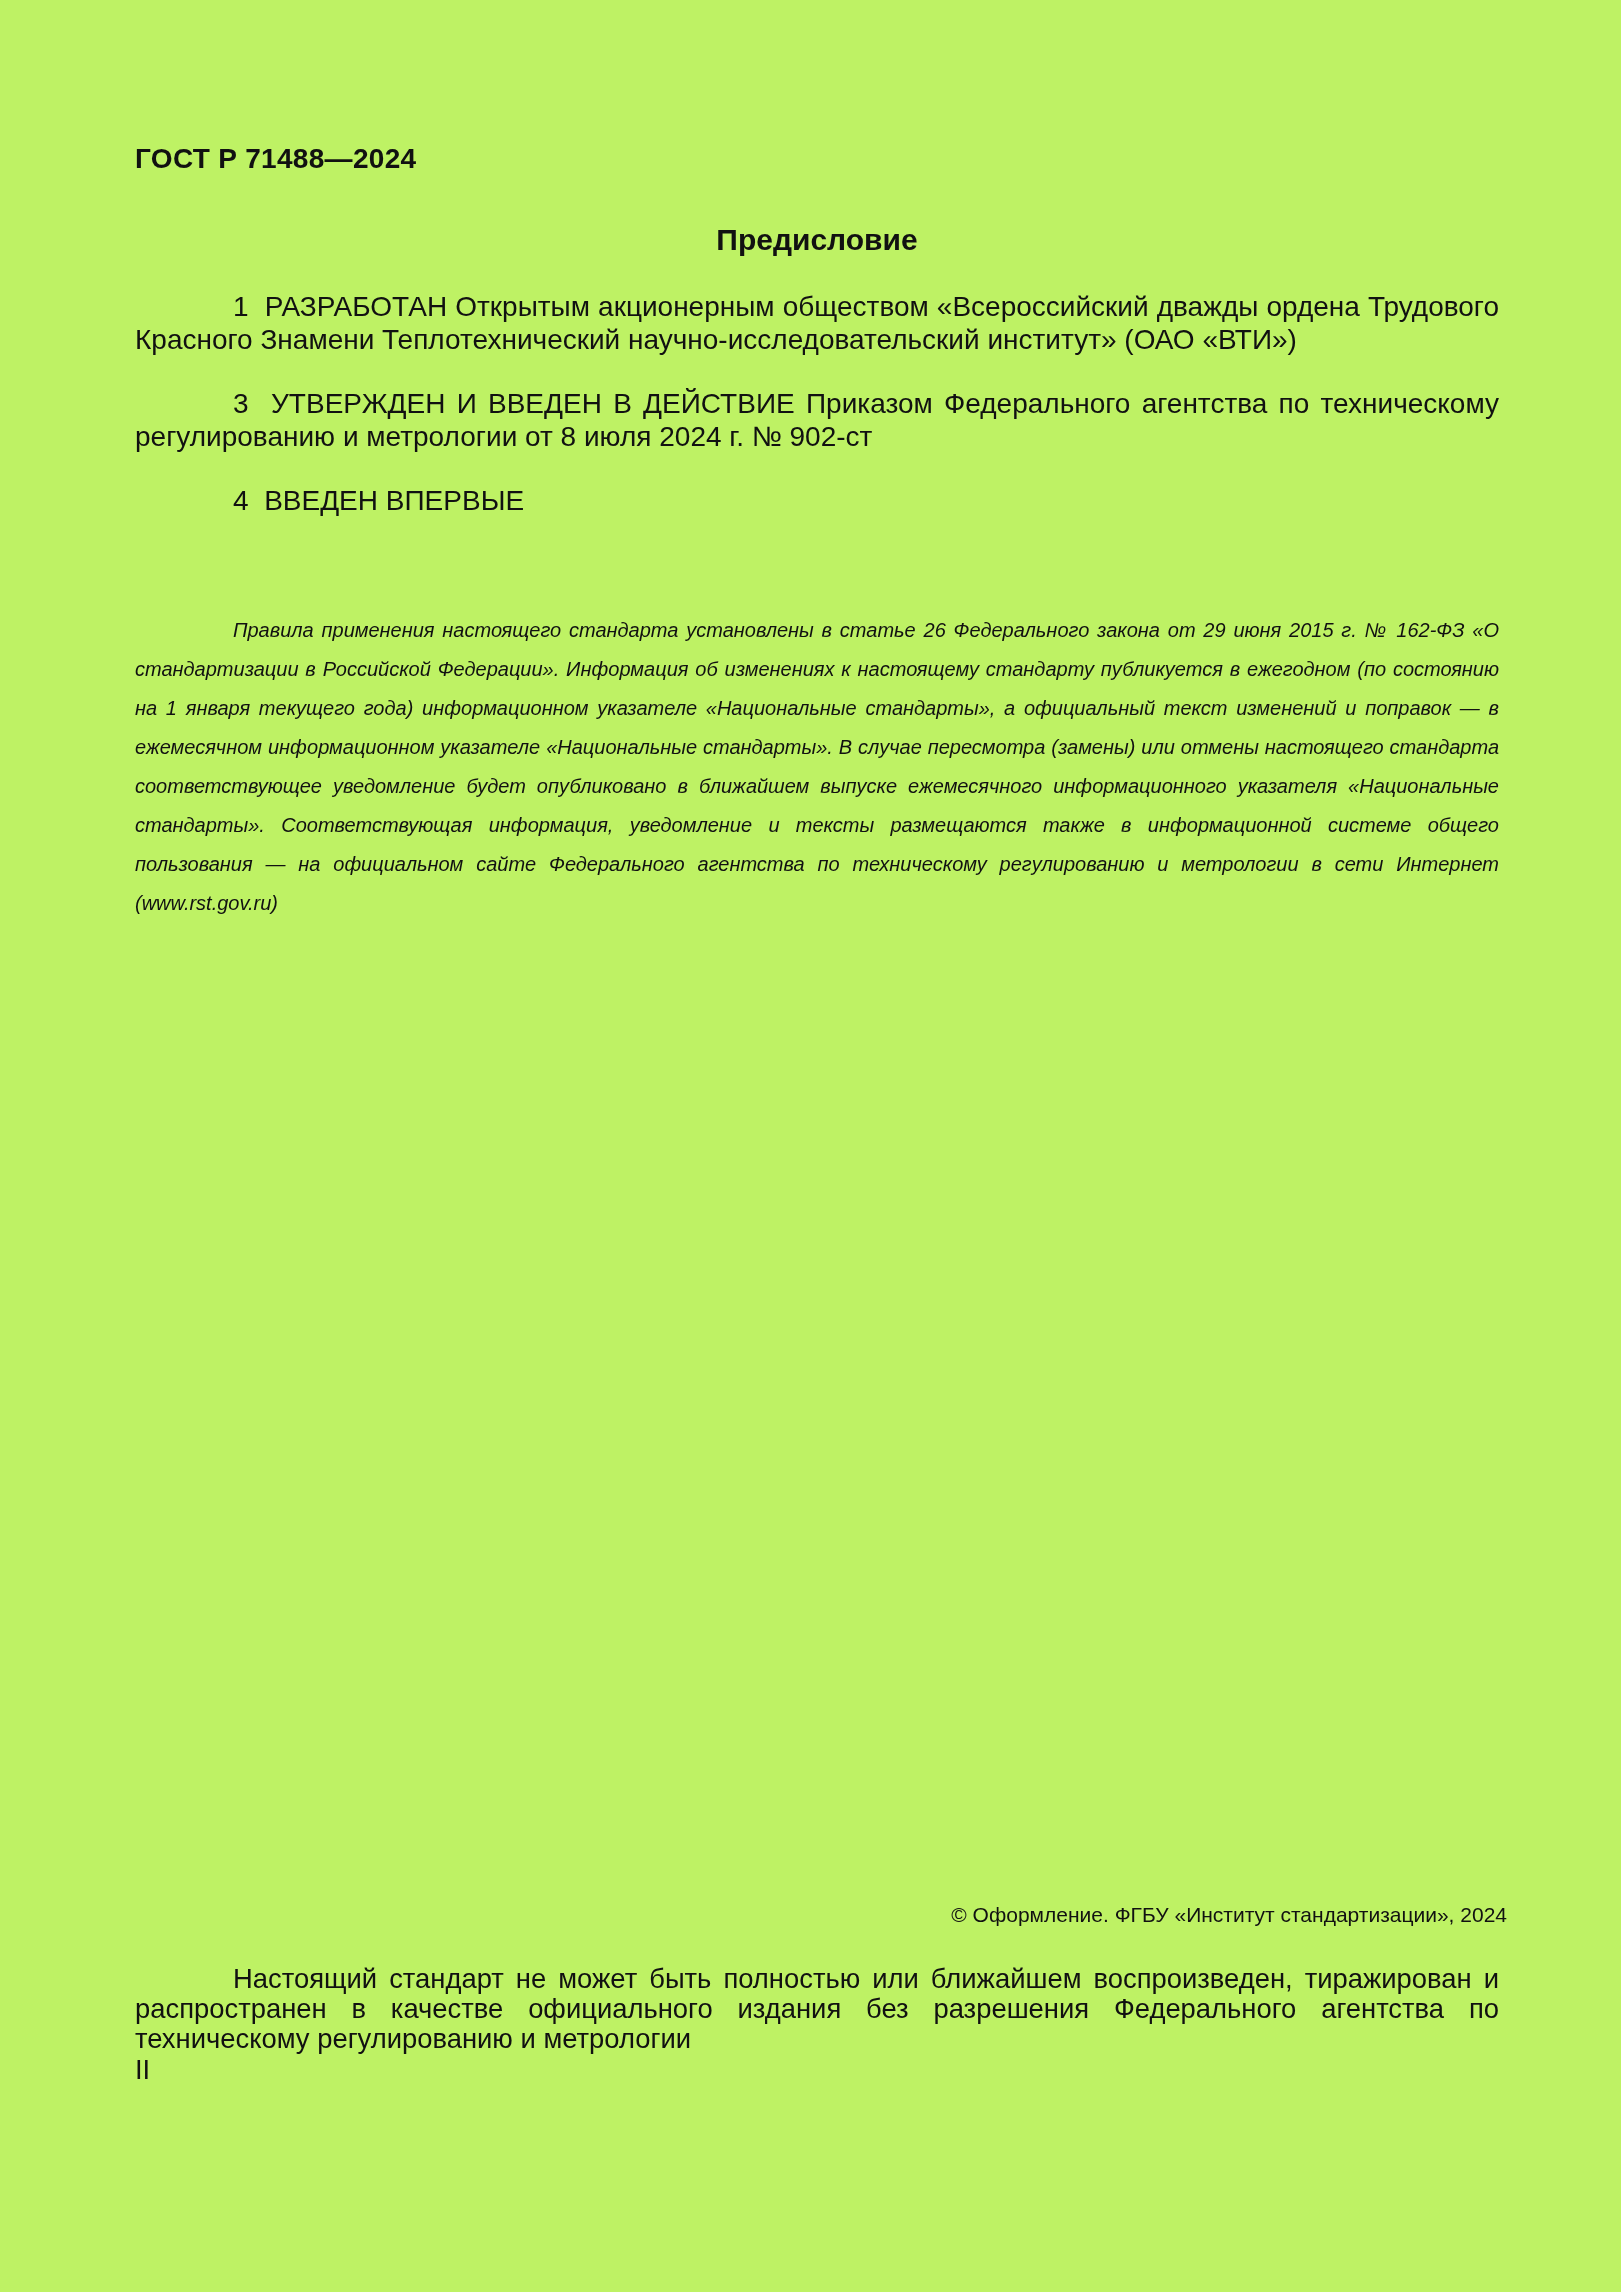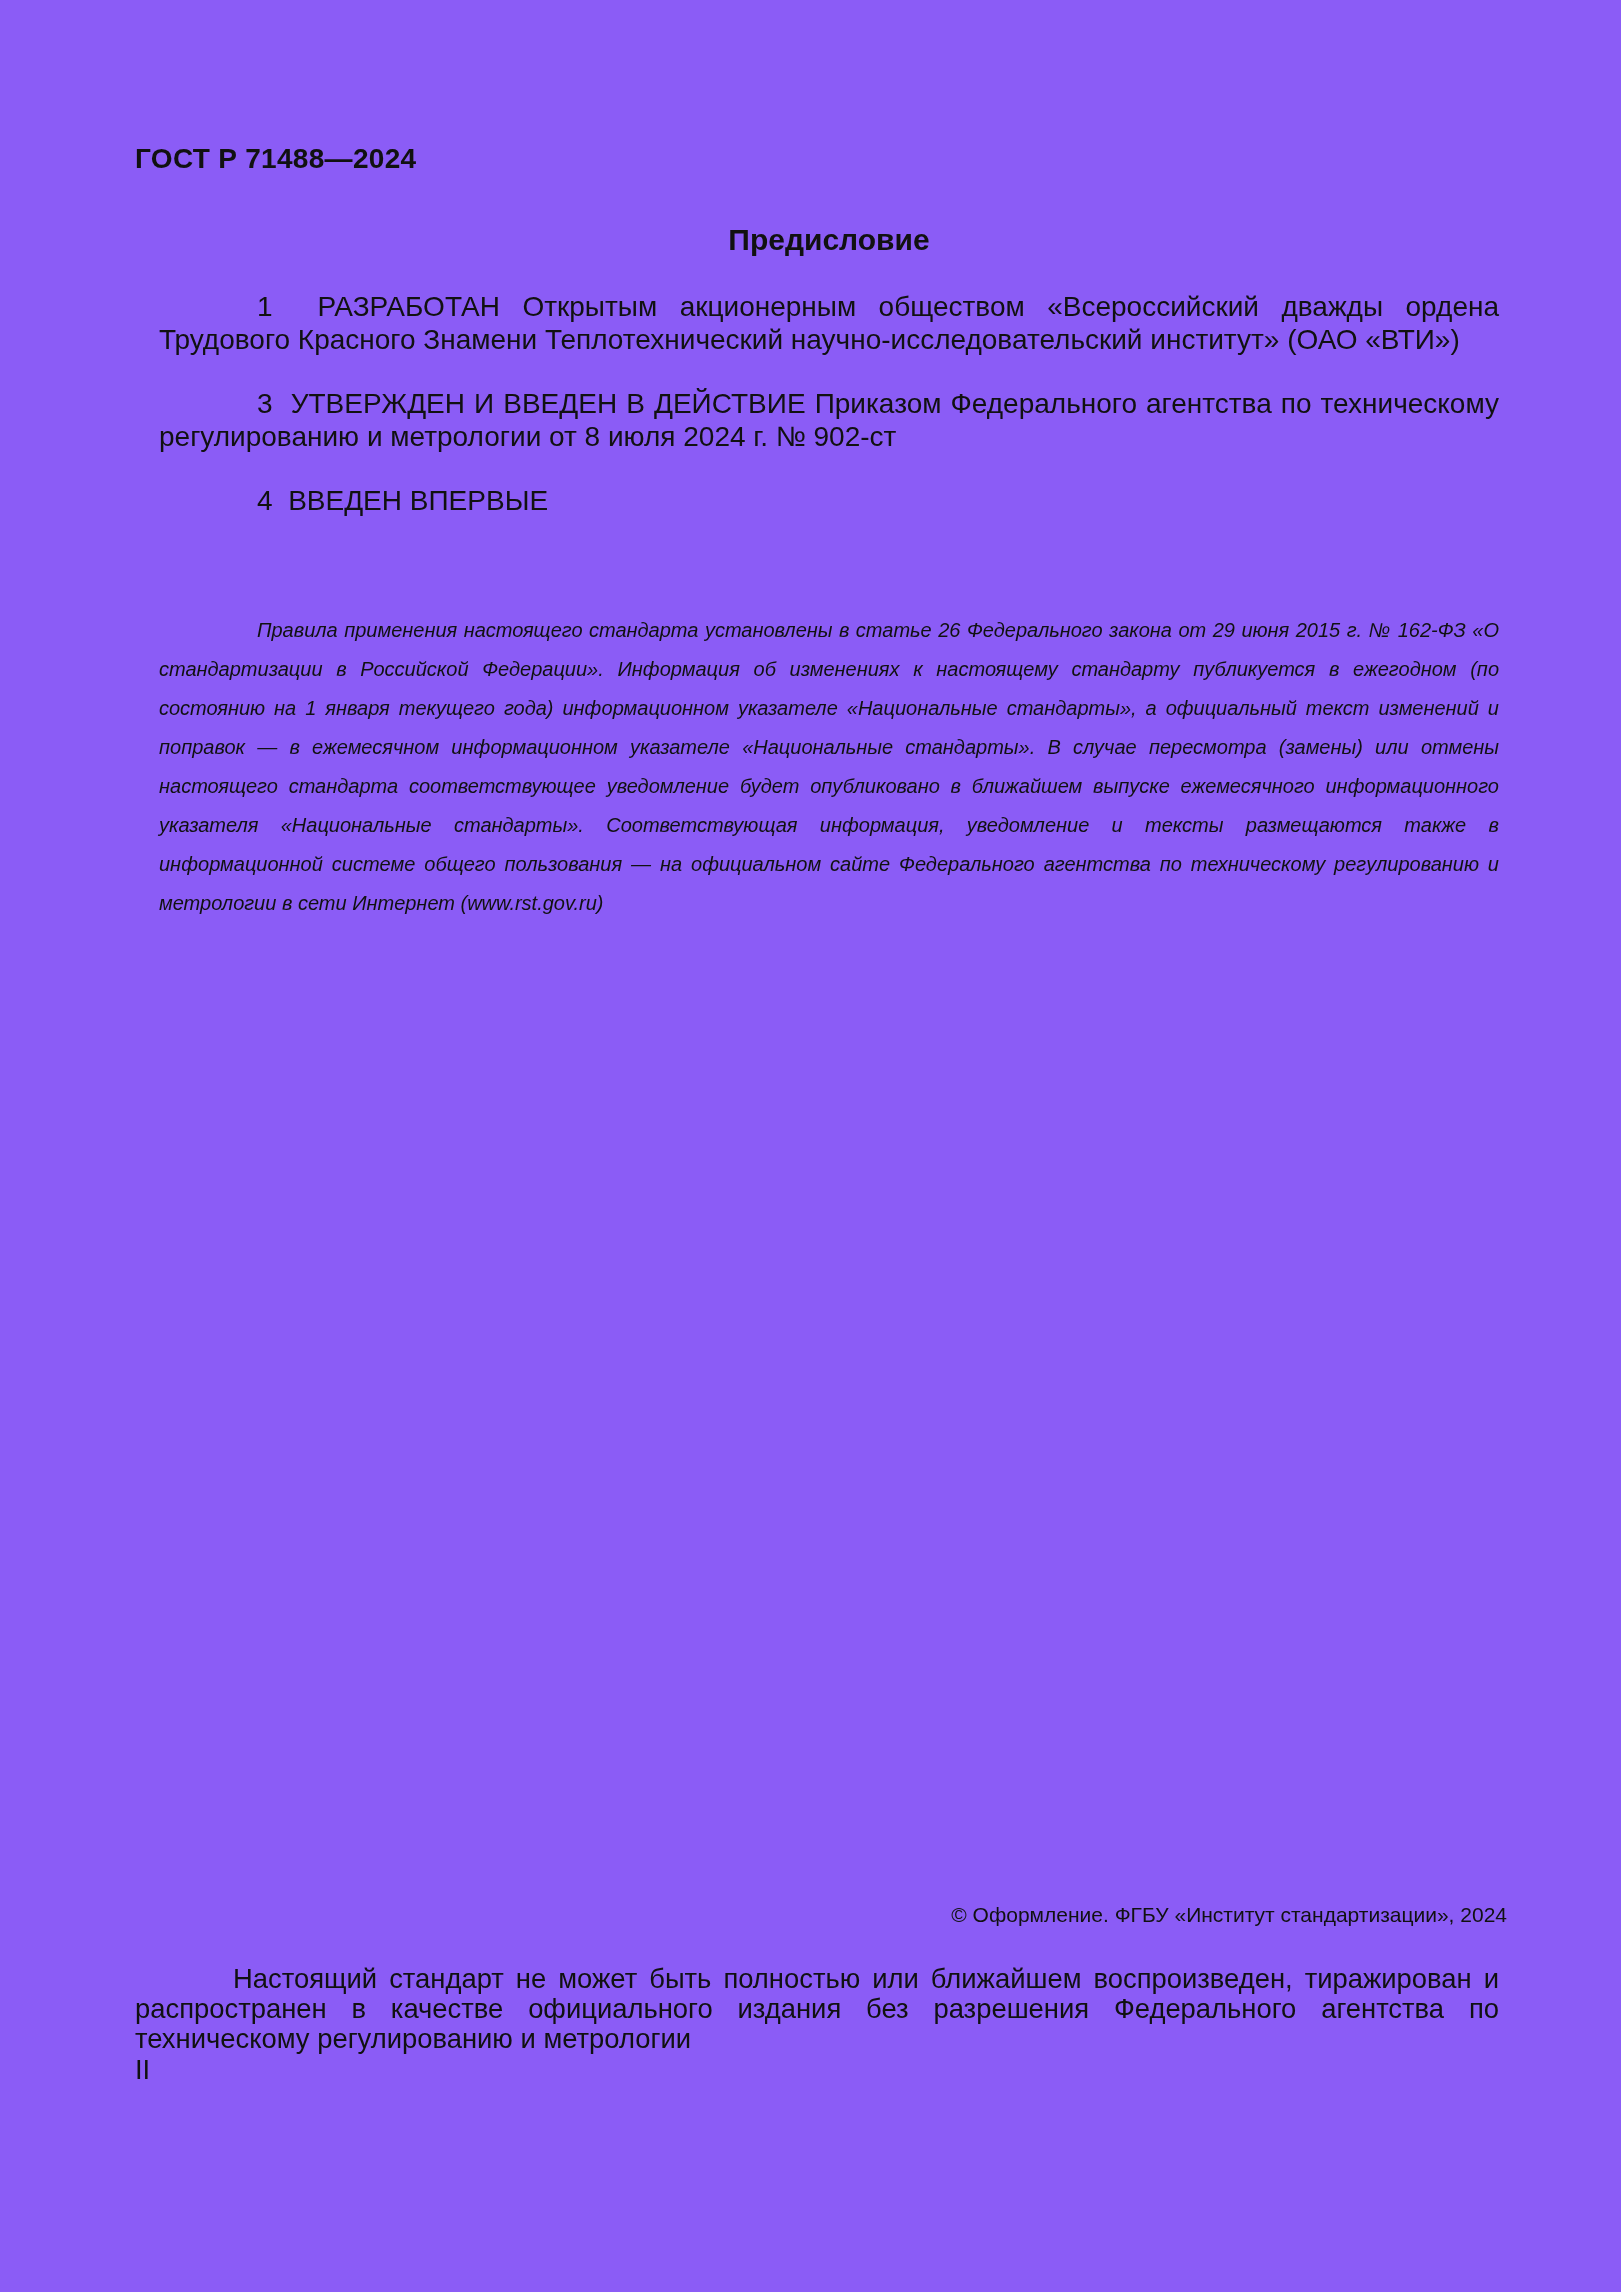--- a/index.html
+++ b/index.html
@@ -11,39 +11,38 @@
     height: 2293px;
     background: #ffffff;
     position: relative;
     font-family: "Liberation Sans", sans-serif;
     color: #111111;
     -webkit-font-smoothing: antialiased;
   }
   .page {
     position: absolute;
     inset: 0;
-    background: #8b5cf6;
+    background: #bef264;
     overflow: hidden;
     text-decoration: underline;
   }
   .doc-code {
     position: absolute;
     top: 143px;
     left: 135px;
     font-size: 28px;
     font-weight: bold;
     letter-spacing: 0.3px;
     white-space: nowrap;
   }
   .content {
     position: absolute;
     top: 223px;
     left: 135px;
     right: 122px;
-    margin-left: 24px;
   }
   .title {
     text-align: center;
     font-size: 30px;
     font-weight: bold;
     margin: 0 0 33px 0;
   }
   p.item {
     font-size: 28px;
     line-height: 33px;

